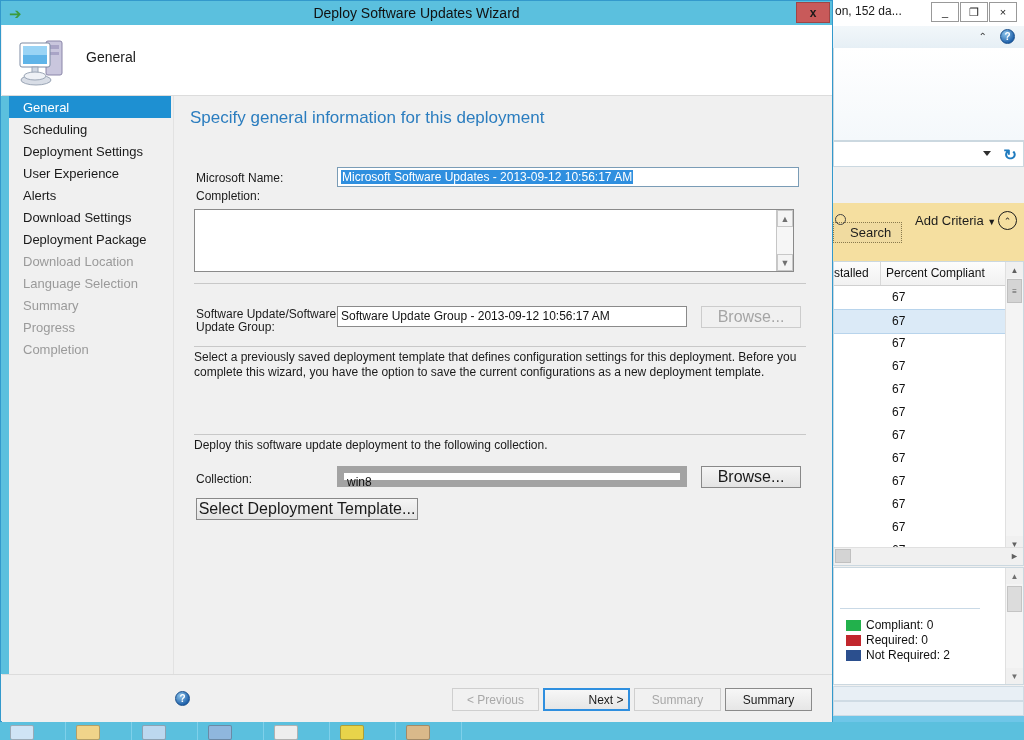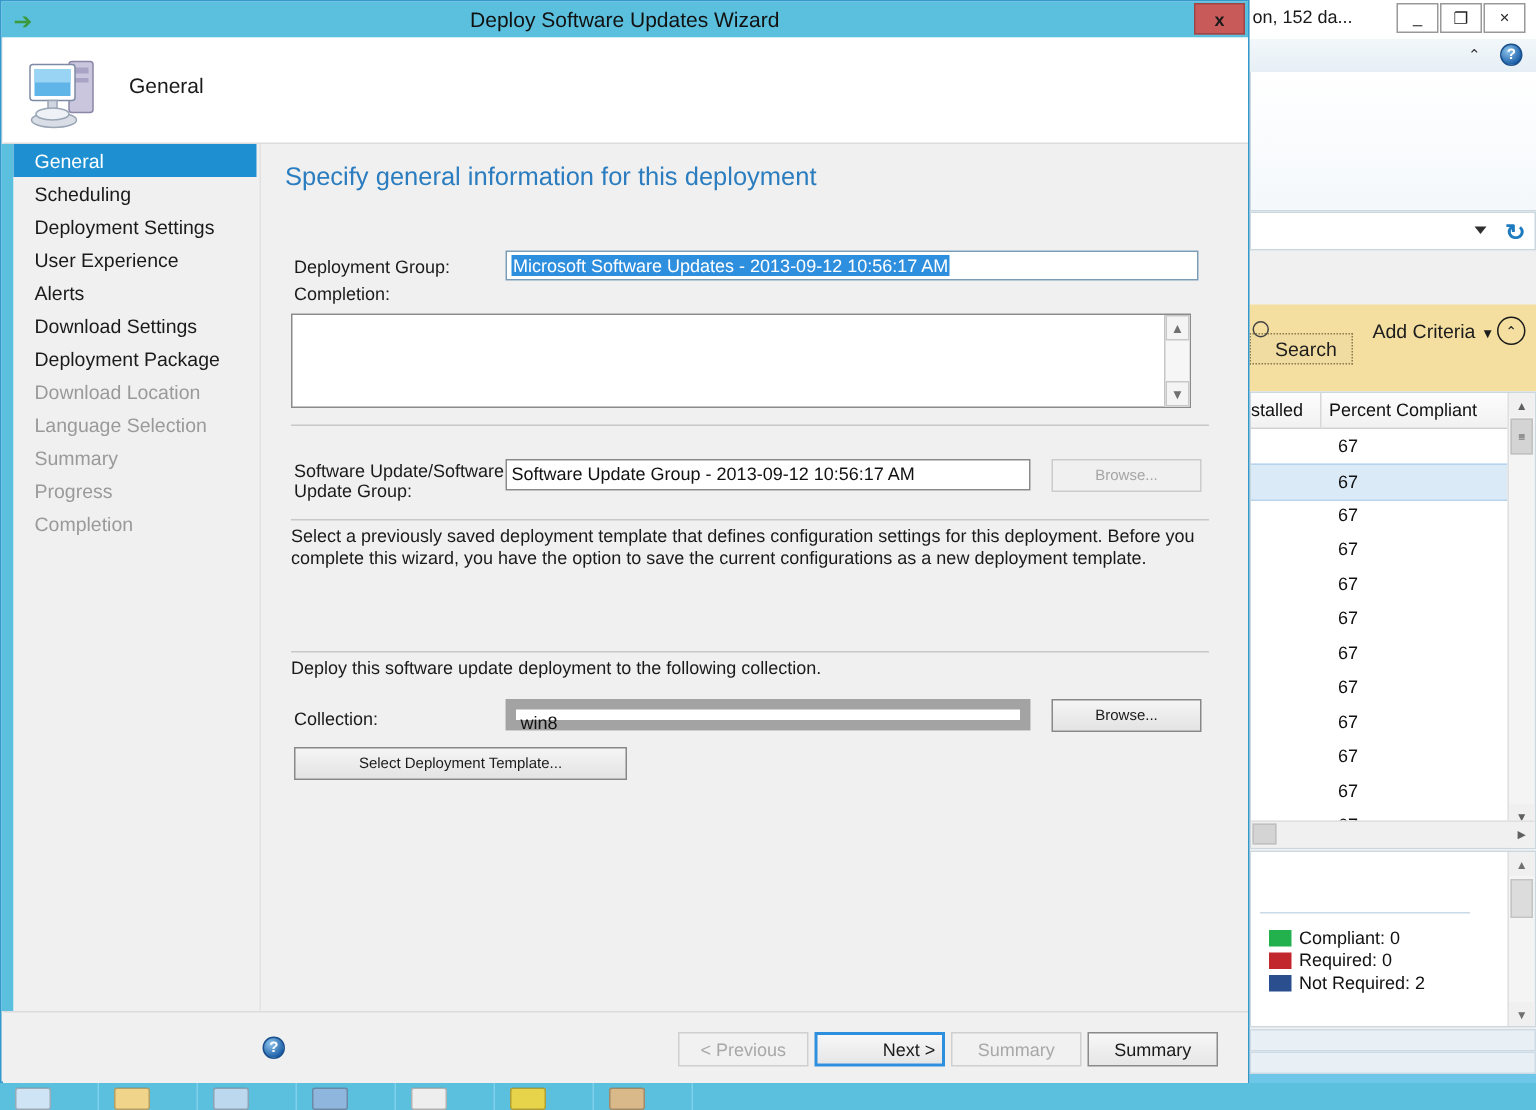--- a/index.html
+++ b/index.html
@@ -363,21 +363,21 @@
   #lbl-sug-2 { left: 22px; top: 224px; }
   #input-sug {
     left: 163px; top: 210px; width: 350px; height: 21px;
     border: 1px solid #8a8a8a;
   }
   .btn {
     position: absolute;
     background: linear-gradient(to bottom,#f5f5f5,#e3e3e3);
     border: 1px solid #888;
     box-sizing: border-box;
-    font-size: 10px; color: #1a1a1a;
+    font-size: 16px; color: #1a1a1a;
     display: flex; align-items: center; justify-content: center;
   }
   .btn.disabled {
     color: #a5a5a5;
     background: #f0f0f0;
     border: 1px solid #ccc;
   }
   #btn-browse-sug { left: 527px; top: 210px; width: 100px; height: 22px; }
   #txt-template-1 { left: 20px; top: 254px; width: 610px; }
   #btn-select-template { left: 22px; top: 402px; width: 222px; height: 22px; }
@@ -601,21 +601,21 @@
         </div>
         <div class="nav-item disabled">
           <span>Completion</span>
         </div>
       </div>
 
     <div id="wiz-content">
 
       <div id="page-heading">Specify general information for this deployment</div>
 
-      <div class="field-label" id="lbl-deployment-name">Deployment Group:</div>
+      <div class="field-label" id="lbl-deployment-name">Microsoft Name:</div>
       <div class="text-input" id="input-deployment-name"><span id="dep-name-sel">Microsoft Software Updates - 2013-09-12 10:56:17 AM</span></div>
 
       <div class="field-label" id="lbl-description">Completion:</div>
       <div id="textarea-description">
         <div id="ta-scroll">
           <div class="ta-arrow" id="ta-up">▲</div>
           <div class="ta-arrow" id="ta-down">▼</div>
         </div>
       </div>
 

